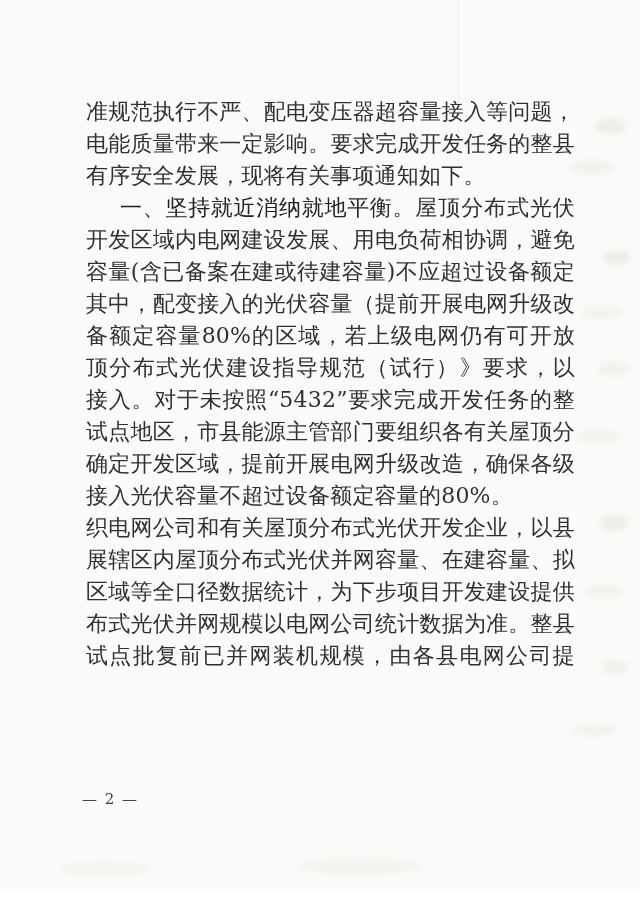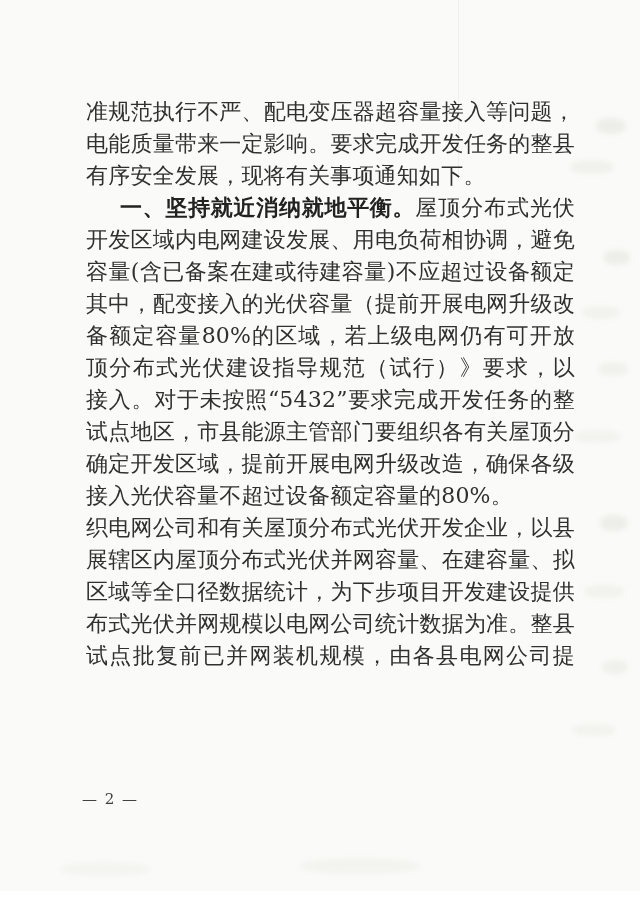--- a/index.html
+++ b/index.html
@@ -24,21 +24,21 @@
     letter-spacing:.2px;
     text-align:justify;
     text-align-last:justify;
     text-justify:inter-character;
     overflow:hidden;
   }
   .line.no-just{text-align-last:left;}
   .line.indent{text-indent:34px;}
   .b{
     font-family:"DejaVu Sans","Liberation Sans",sans-serif;
-    font-weight:700;color:#222220;letter-spacing:0;
+    font-weight:400;color:#222220;letter-spacing:0;
   }
   .footer-page{
     position:absolute;left:82px;top:790px;
     font-size:15px;color:#3c3c3a;letter-spacing:1.5px;
     font-family:"DejaVu Serif","Liberation Serif",serif;
   }
 </style>
 </head>
 <body>
 

